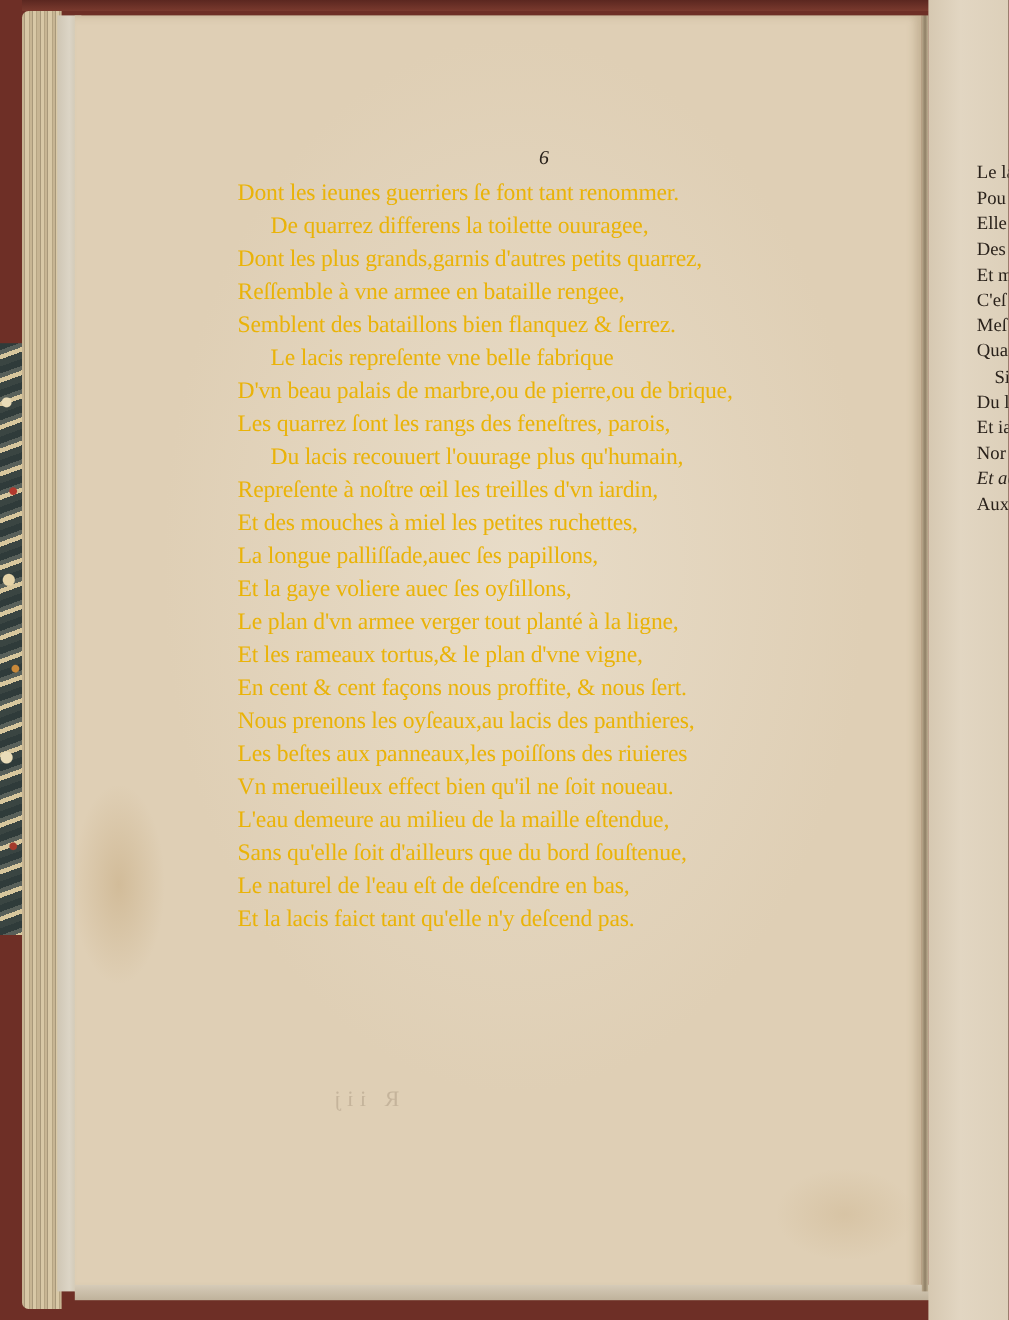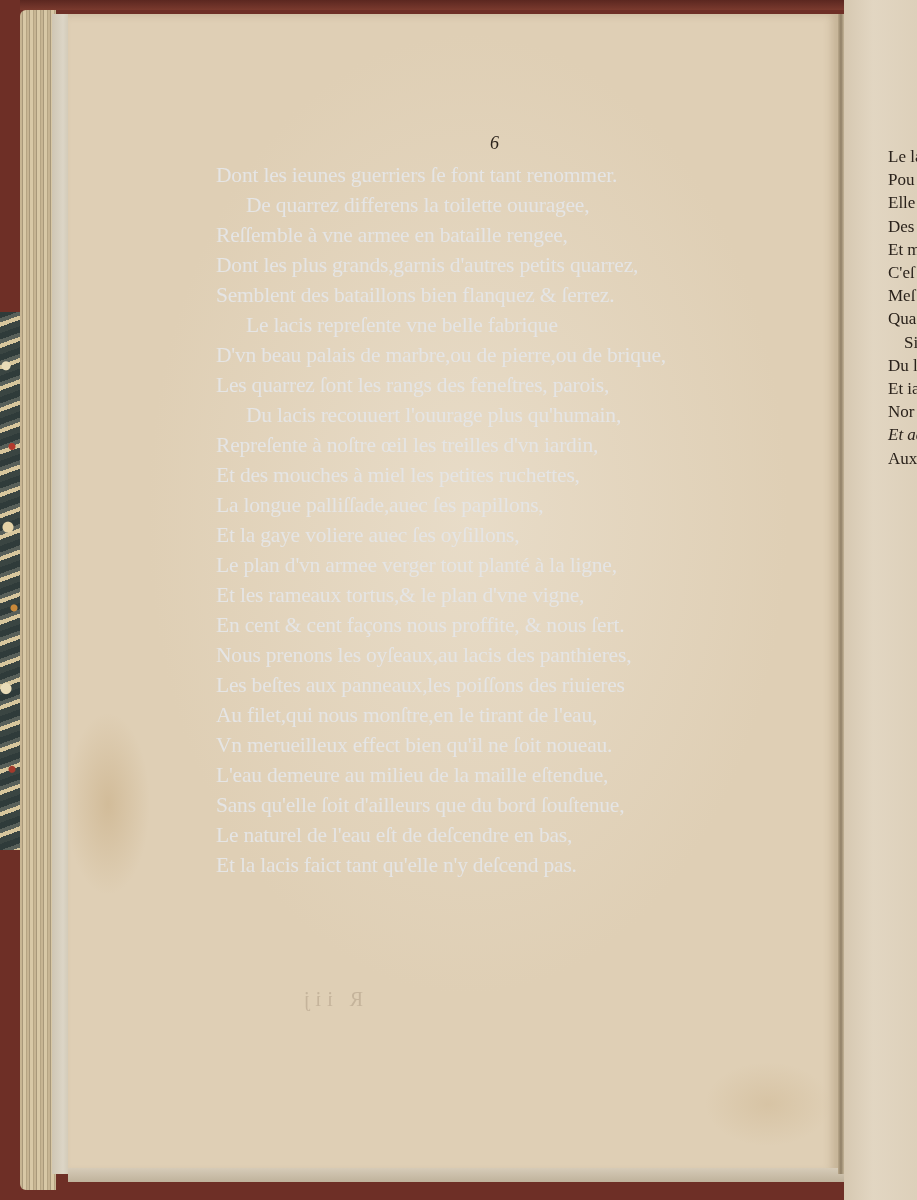--- a/index.html
+++ b/index.html
@@ -66,21 +66,21 @@
     .facing-lines li.indent { padding-left:16px; }
     .facing-lines li.italic { font-style:italic; }
     .folio {
       position:absolute; left:490px; top:133px; font-size:18px;
       color:#2a221b; font-style:italic;
     }
     .verse {
       position:absolute; left:216px; top:160px; margin:0; padding:0; list-style:none;
     }
     .verse li {
-      font-size:21.5px; line-height:30px; color:#e5e5e5; white-space:nowrap;
+      font-size:21.5px; line-height:30px; color:#eab308; white-space:nowrap;
       letter-spacing:-0.2px;
     }
     .verse li.indent { padding-left:30px;font-family:Liberation Serif, serif; }
     .showthrough {
       position:absolute; left:298px; top:988px; font-size:20px;
       color:rgba(120,100,80,0.25); transform:scaleX(-1); letter-spacing:6px;
     }
   </style>
 </head>
 <body>
@@ -93,37 +93,36 @@
 
 <div class="page"></div>
 <div class="page-bottom-tear"></div>
 <div class="gutter"></div>
 
 <div class="folio">6</div>
 
 <ul class="verse" id="verse">
     <li>Dont les ieunes guerriers ſe font tant renommer.</li>
     <li class="indent">De quarrez differens la toilette ouuragee,</li>
+    <li>Dont les plus grands,garnis d'autres petits quarrez,</li>
     <li>Reſſemble à vne armee en bataille rengee,</li>
-    <li>Dont les plus grands,garnis d'autres petits quarrez,</li>
     <li>Semblent des bataillons bien flanquez &amp; ſerrez.</li>
     <li class="indent">Le lacis repreſente vne belle fabrique</li>
     <li>D'vn beau palais de marbre,ou de pierre,ou de brique,</li>
     <li>Les quarrez ſont les rangs des feneſtres, parois,</li>
     <li class="indent">Du lacis recouuert l'ouurage plus qu'humain,</li>
     <li>Repreſente à noſtre œil les treilles d'vn iardin,</li>
     <li>Et des mouches à miel les petites ruchettes,</li>
     <li>La longue palliſſade,auec ſes papillons,</li>
     <li>Et la gaye voliere auec ſes oyſillons,</li>
     <li>Le plan d'vn armee verger tout planté à la ligne,</li>
     <li>Et les rameaux tortus,&amp; le plan d'vne vigne,</li>
     <li>En cent &amp; cent façons nous proffite, &amp; nous ſert.</li>
     <li>Nous prenons les oyſeaux,au lacis des panthieres,</li>
     <li>Les beſtes aux panneaux,les poiſſons des riuieres</li>
-    <li>Au filet,qui nous monſtre,en le tirant de l'eau,</li>
     <li>Vn merueilleux effect bien qu'il ne ſoit noueau.</li>
     <li>L'eau demeure au milieu de la maille eſtendue,</li>
     <li>Sans qu'elle ſoit d'ailleurs que du bord ſouſtenue,</li>
     <li>Le naturel de l'eau eſt de deſcendre en bas,</li>
     <li>Et la lacis faict tant qu'elle n'y deſcend pas.</li>
   </ul>
 
 <div class="showthrough">R iij</div>
 
 <div class="facing">

